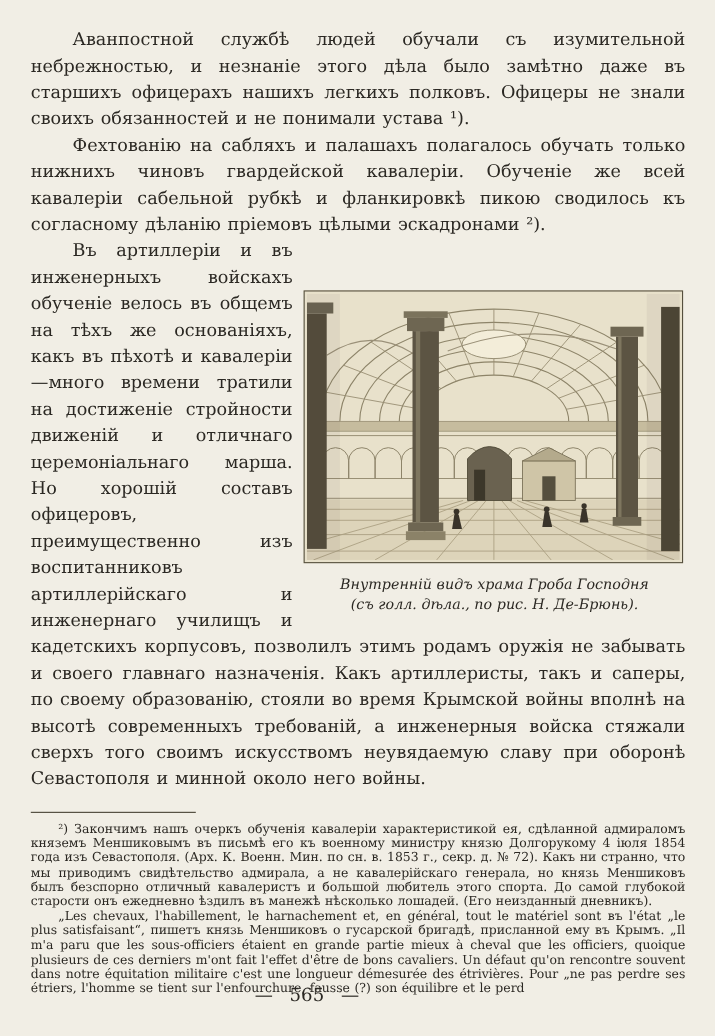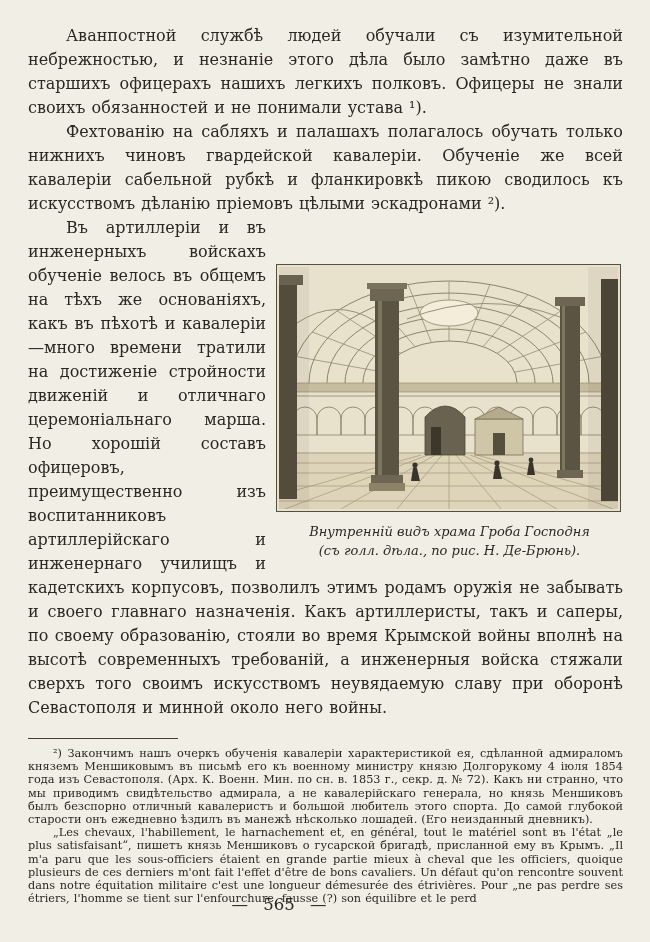--- a/index.html
+++ b/index.html
@@ -67,21 +67,21 @@
     color: #2b2823;
   }
 </style>
 </head>
 <body>
 
 <div class="page">
 
   <p class="para">Аванпостной службѣ людей обучали съ изумительной небрежностью, и незнаніе этого дѣла было замѣтно даже въ старшихъ офицерахъ нашихъ легкихъ полковъ. Офицеры не знали своихъ обязанностей и не понимали устава ¹).</p>
 
-  <p class="para">Фехтованію на сабляхъ и палашахъ полагалось обучать только нижнихъ чиновъ гвардейской кавалеріи. Обученіе же всей кавалеріи сабельной рубкѣ и фланкировкѣ пикою сводилось къ искусствомъ дѣланію пріемовъ цѣлыми эскадронами ²).</p>
+  <p class="para">Фехтованію на сабляхъ и палашахъ полагалось обучать только нижнихъ чиновъ гвардейской кавалеріи. Обученіе же всей кавалеріи сабельной рубкѣ и фланкировкѣ пикою сводилось къ согласному дѣланію пріемовъ цѣлыми эскадронами ²).</p>
 
   <div>
     <figure class="figure" style="margin-block:2px 8px;margin-top:48px;">
       <div class="engraving-frame">
         <svg viewBox="0 0 339 242" preserveAspectRatio="none">
           <rect x="0" y="0" width="339" height="242" fill="#e8e1cb"></rect>
 
           <g fill="none" stroke="#8d8469" stroke-width="1">
             <path d="M12 116 A158 102 0 0 1 328 116"></path>
             <path d="M30 116 A140 90 0 0 1 310 116"></path>

